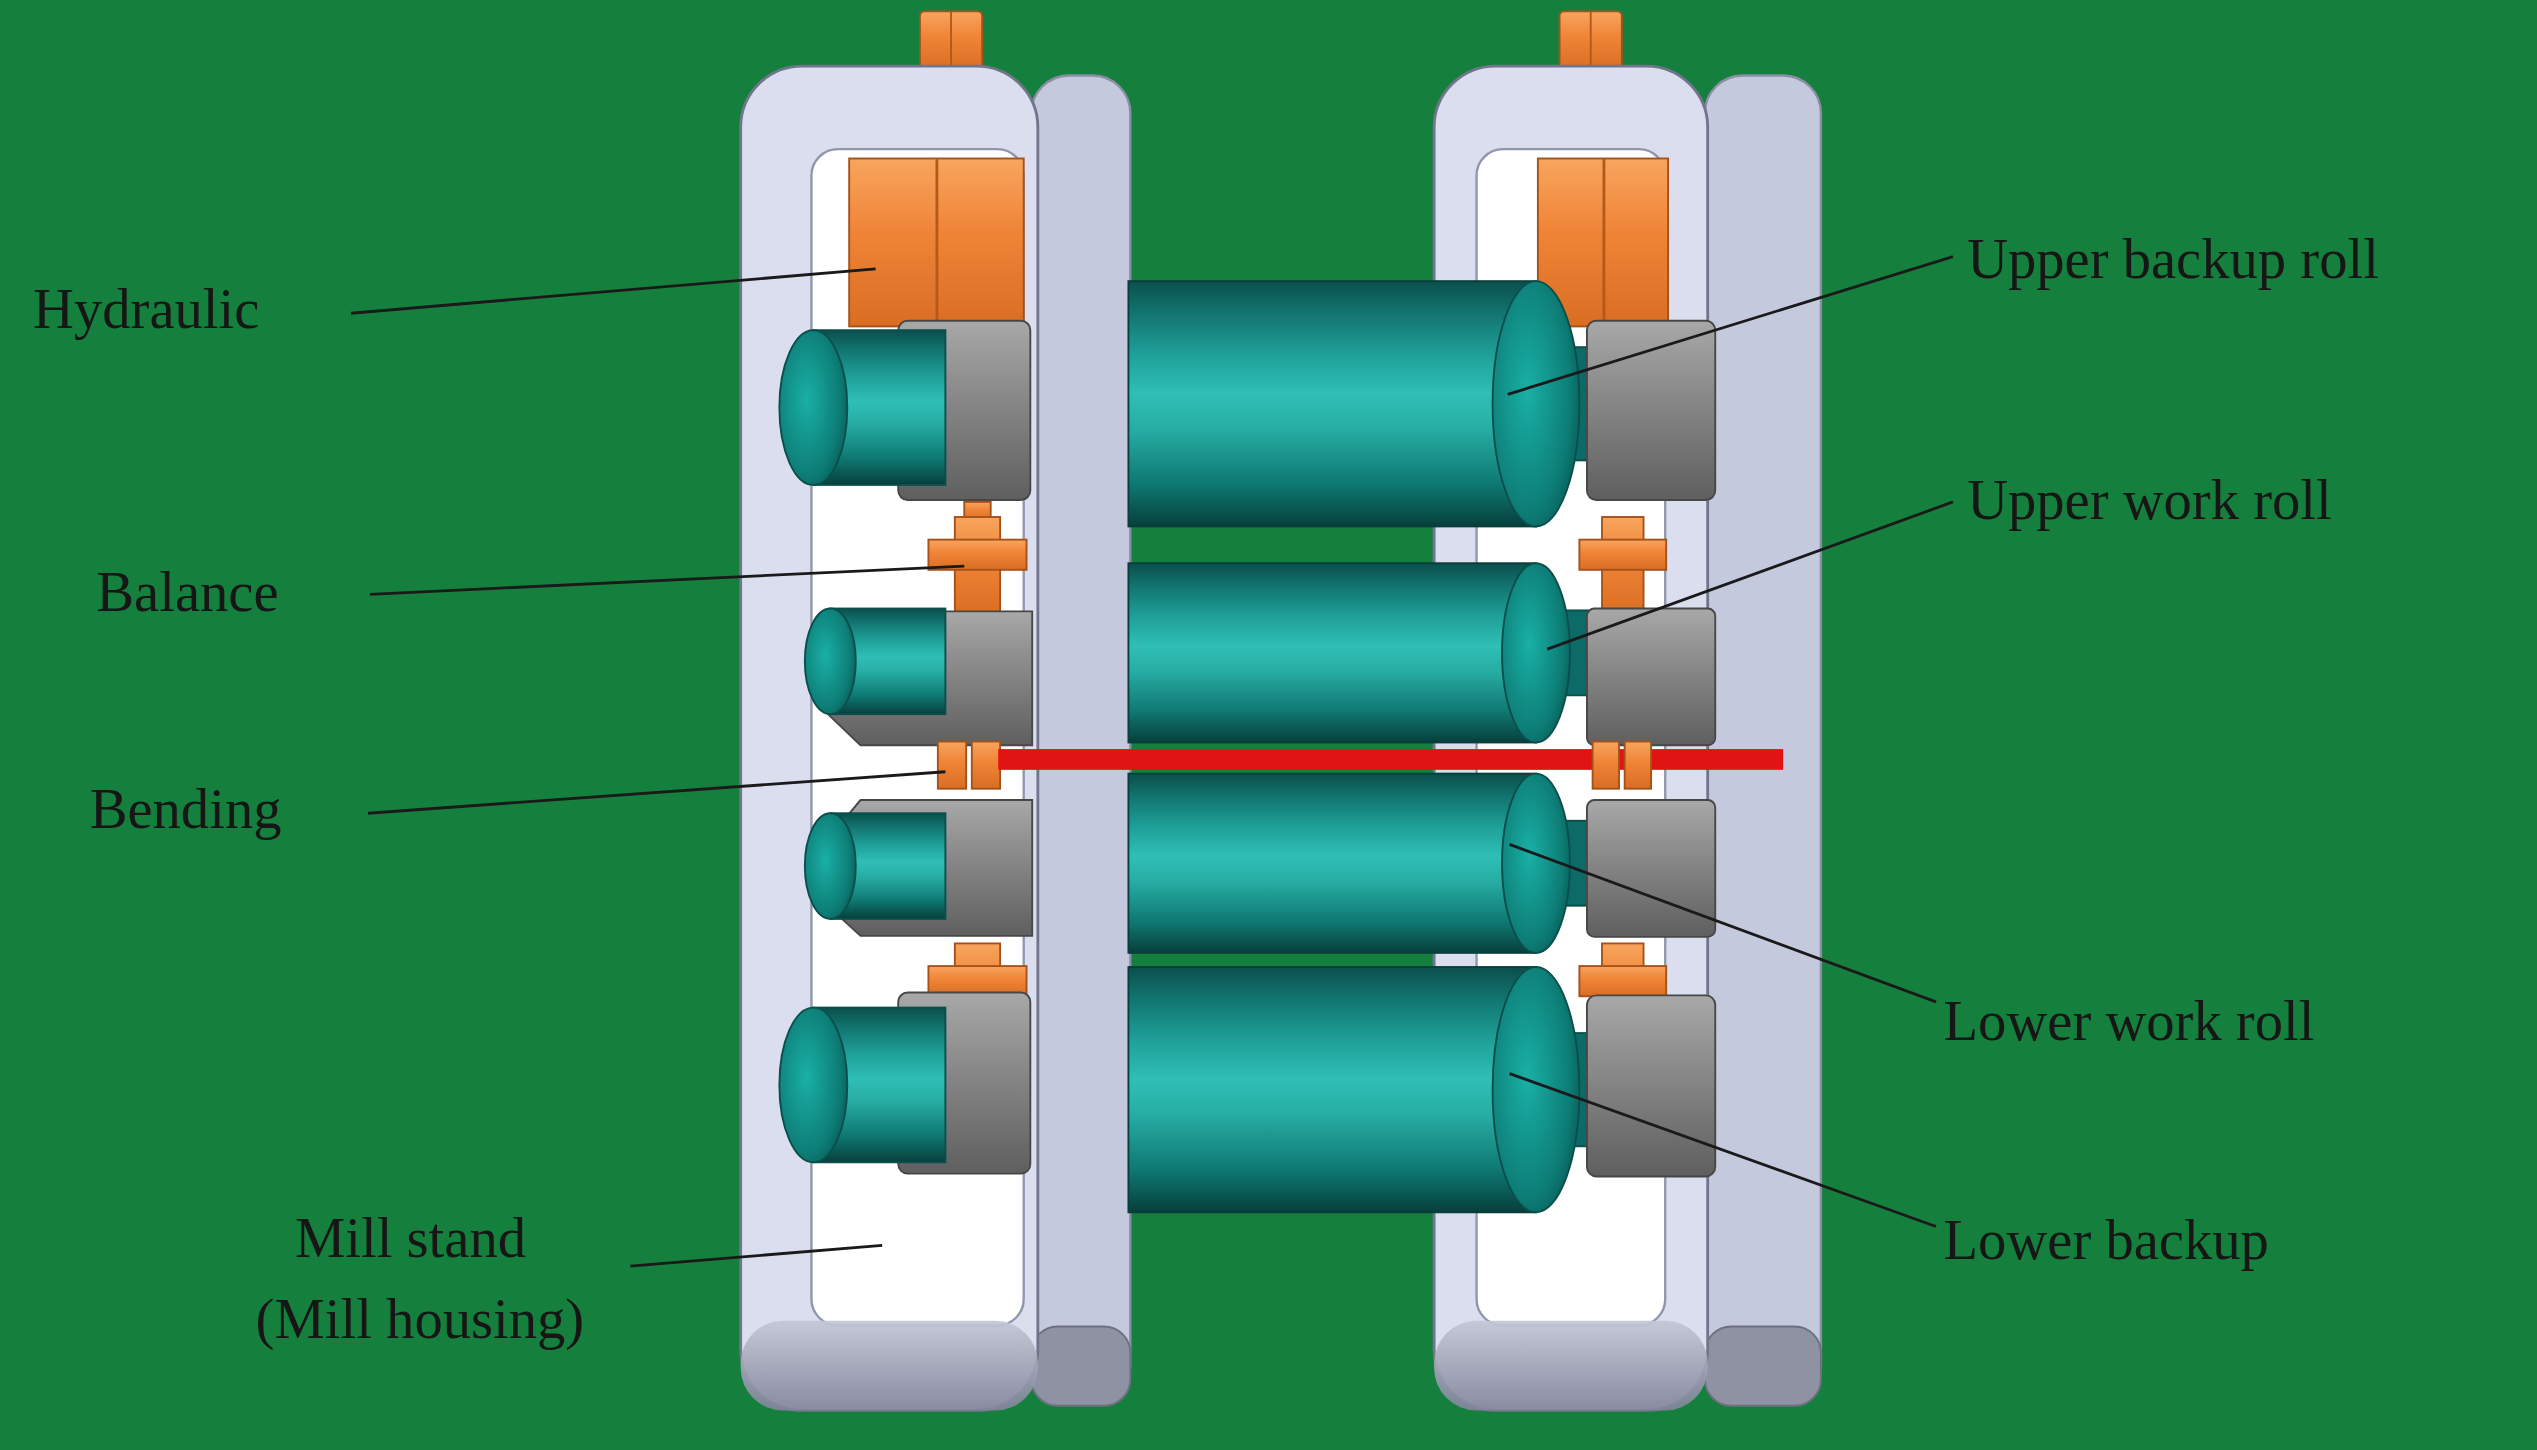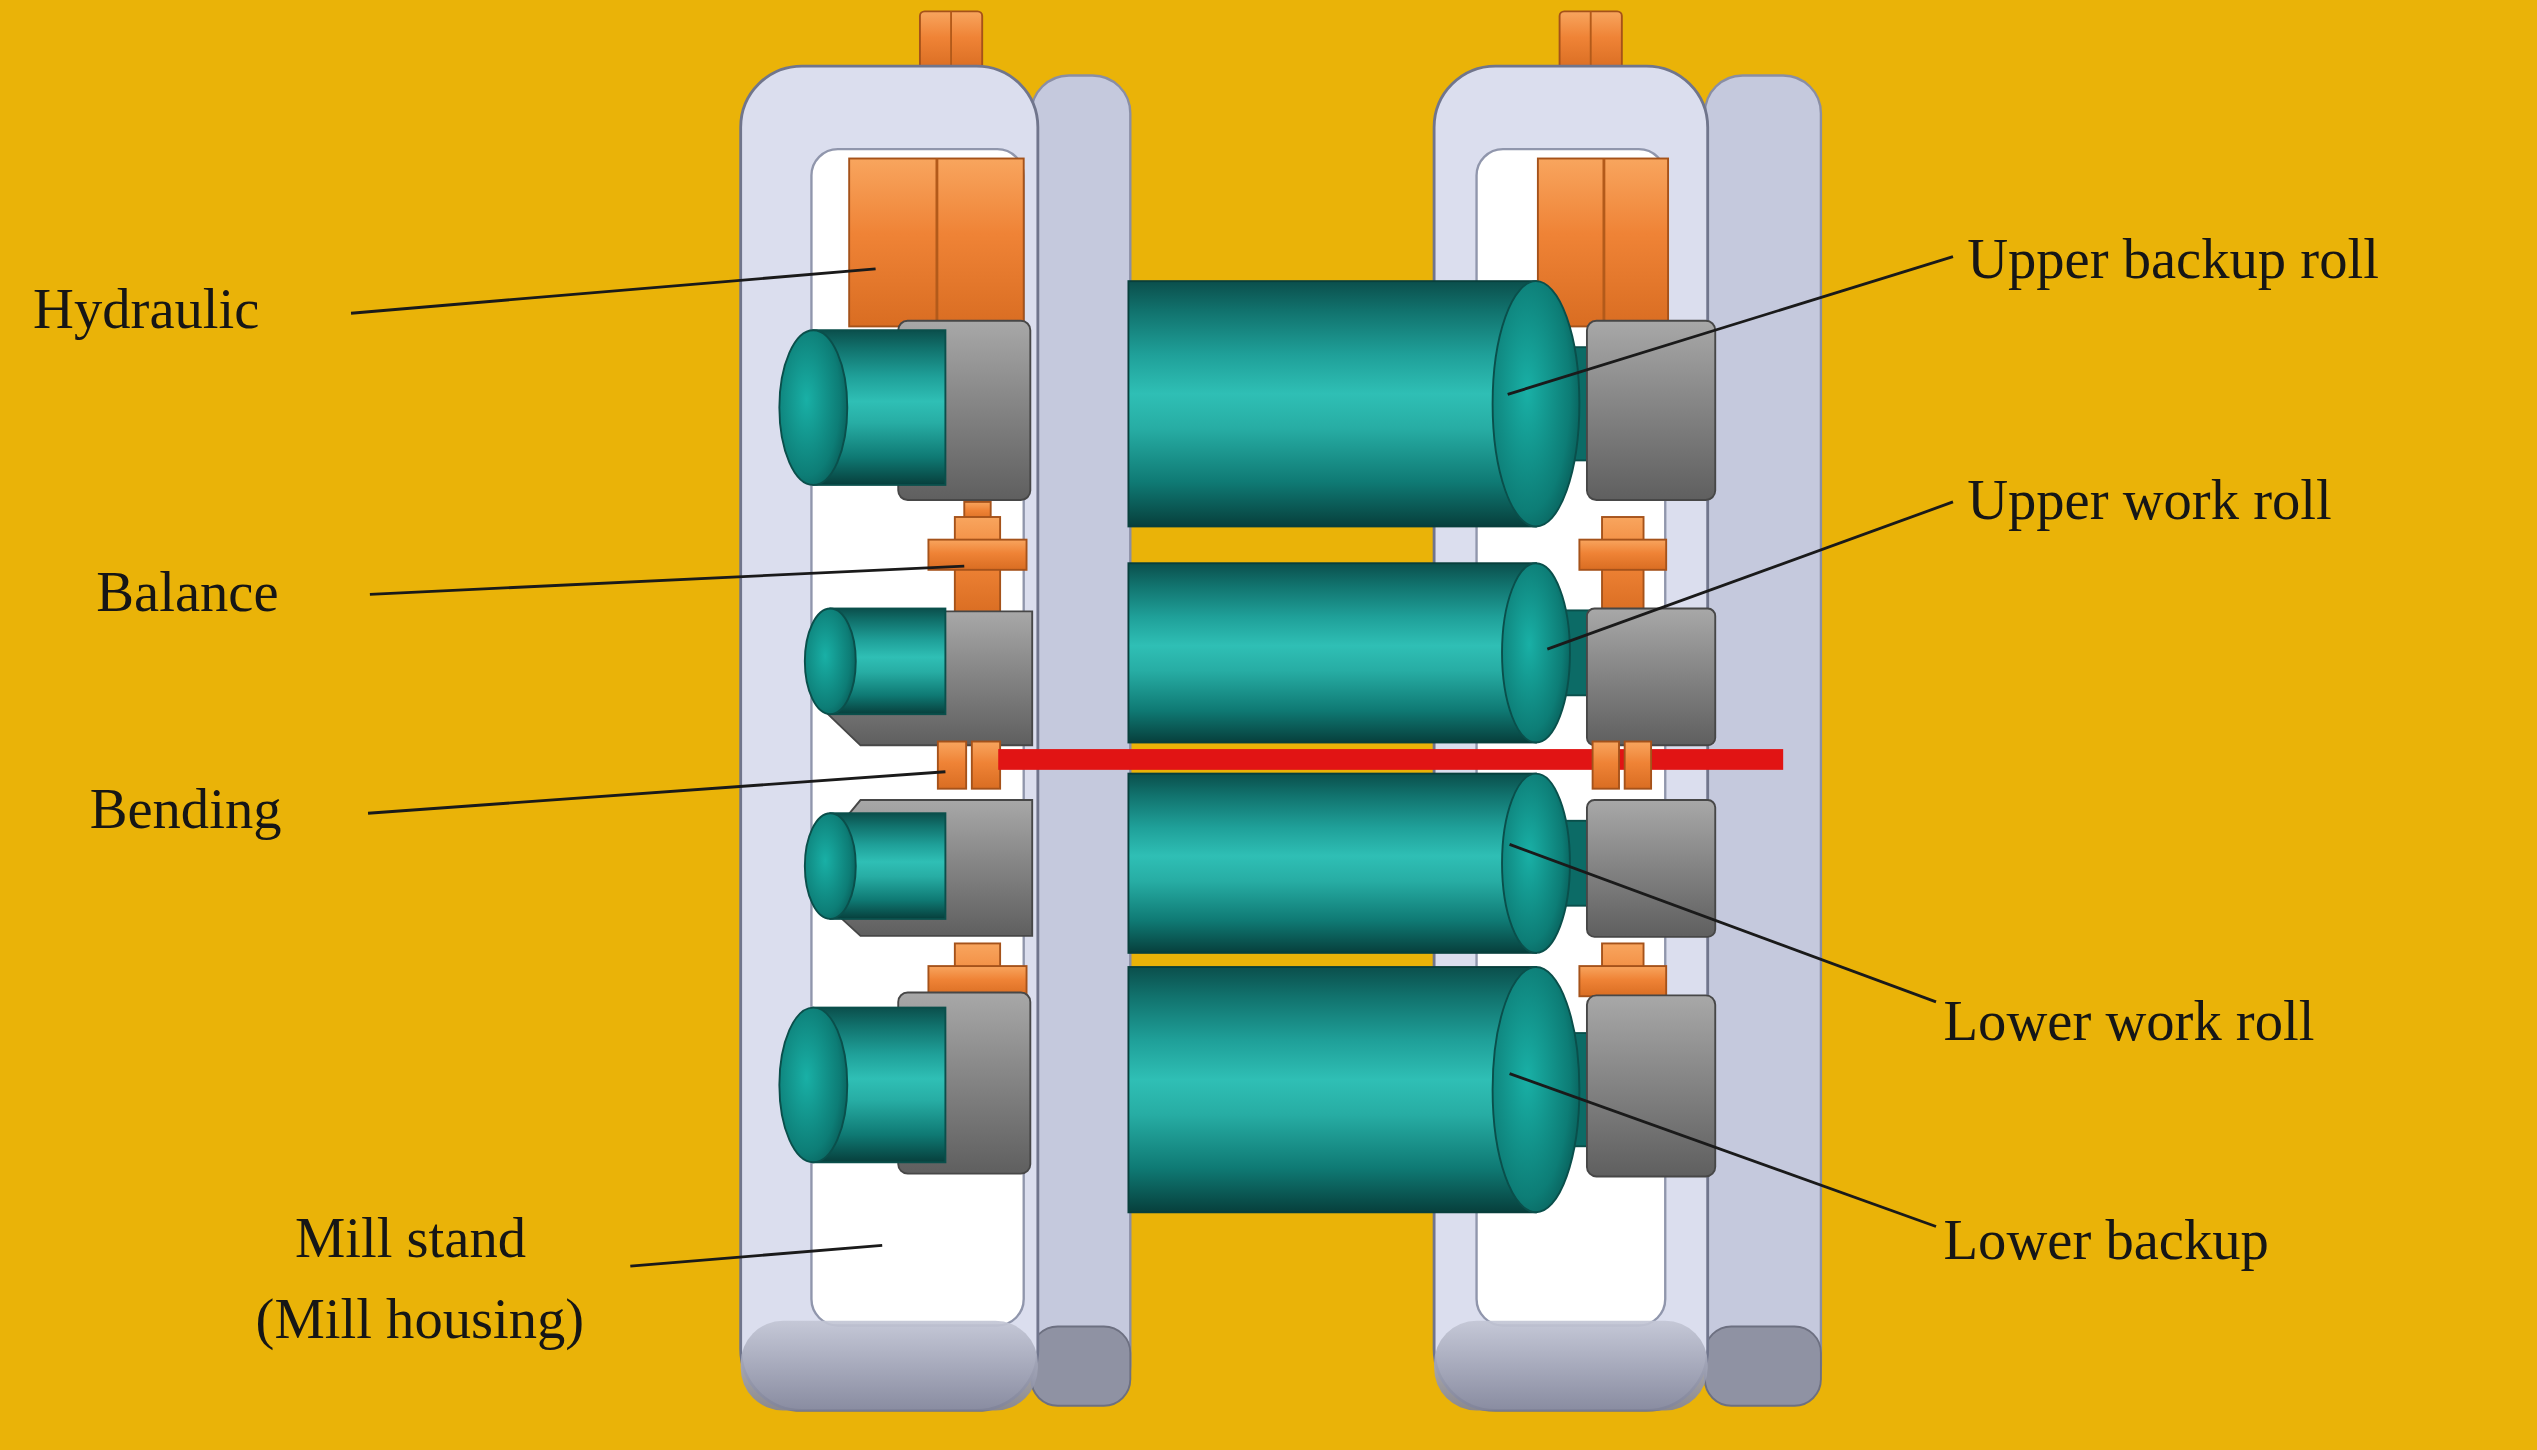--- a/index.html
+++ b/index.html
@@ -1,20 +1,20 @@
 <!DOCTYPE html>
 <html style="font-size:15px"><head>
 <meta charset="utf-8">
 <style>
   html, body { margin: 0; padding: 0; background: #ffffff; }
   .stage {
     position: relative;
     width: 2538px;
     height: 1451px;
-    background: #eab308;
+    background: #15803d;
     overflow: hidden;
   }
   svg { display: block; }
   .lbl {
     font-family: "Liberation Serif", serif;
     font-size: 60px;
     fill: #161616;
   }
   .leader { stroke: #1a1a1a; stroke-width: 3; }
   .tealStroke { stroke: #0a4f4b; stroke-width: 2; }

